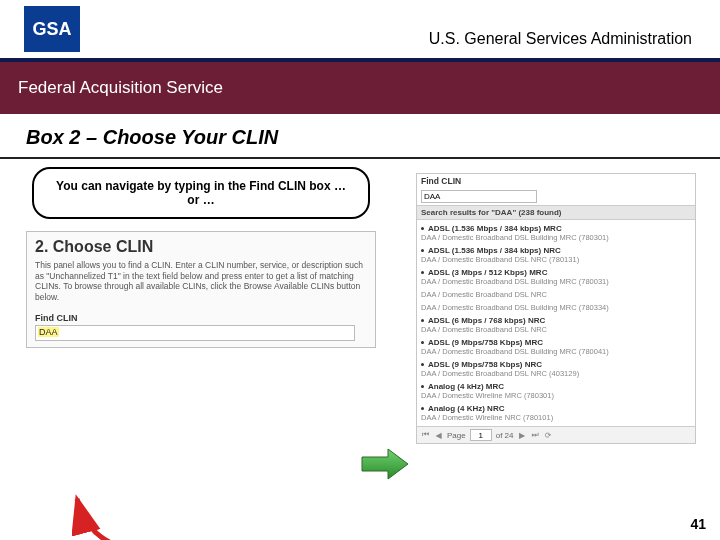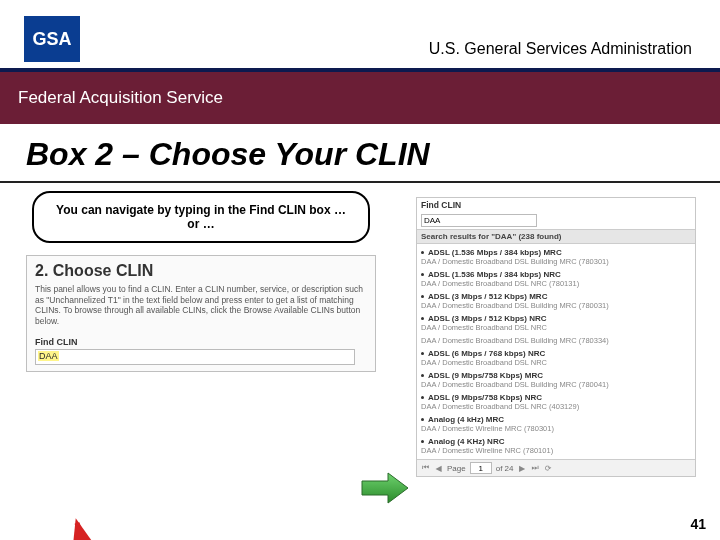--- a/index.html
+++ b/index.html
@@ -1,22 +1,22 @@
 <!DOCTYPE html>
 <html><head>
 <meta charset="utf-8">
 <style>
   * { box-sizing: border-box; margin: 0; padding: 0; }
   body { font-family: Arial, sans-serif; width: 720px; height: 540px; background: #fff; position: relative; overflow: hidden; }
-  .header-top { height: 68px; display: flex; align-items: flex-end; justify-content: space-between; padding: 0 12px 6px 12px; }
+  .header-top { height: 58px; display: flex; align-items: flex-end; justify-content: space-between; padding: 0 12px 6px 12px; }
   .gsa-logo { width: 56px; height: 46px; background: #0a3d91; color: #fff; display: flex; align-items: center; justify-content: center; font-weight: bold; font-size: 18px; margin-left: 12px; }
   .header-title { font-size: 16px; font-weight: normal; color: #000; margin-right: 16px; margin-bottom: 4px; }
   .stripe { height: 4px; background: #0d1a4f; }
   .maroon-bar { background: #6b1e36; color: #fff; padding: 16px 18px; font-size: 17px; }
-  .section-title { font-size: 32px; font-weight: bold; font-style: italic; padding: 12px 26px 8px; border-bottom: 2px solid #222; margin: 0 0 8px 0; }
+  .section-title { font-size: 20px; font-weight: bold; font-style: italic; padding: 12px 26px 8px; border-bottom: 2px solid #222; margin: 0 0 8px 0; }
   .content { display: flex; padding: 0 8px 0 26px; position: relative; }
   .left { width: 350px; position: relative; }
   .callout { border: 2px solid #000; border-radius: 18px; padding: 10px 18px; font-weight: bold; font-size: 12px; text-align: center; margin: 0 6px 12px 6px; background: #fff; }
   .panel2 { border: 1px solid #bfbfbf; background: #fafafa; padding: 6px 8px; font-size: 9px; color: #2b2b2b; filter: blur(0.5px); }
   .panel2 h4 { font-size: 16px; font-weight: bold; margin-bottom: 4px; color: #333; }
   .panel2 p { line-height: 1.25; font-size: 8.5px; color: #555; }
   .find-label { margin-top: 10px; font-size: 9px; font-weight: bold; color: #333; }
   .find-input { width: 320px; height: 16px; border: 1px solid #bbb; background: #fff; font-size: 9px; padding: 1px 2px; margin-top: 2px; position: relative; }
   .find-input .hl { background: #fff58a; padding: 0 1px; }
   .red-arrow { position: absolute; left: 46px; top: 320px; pointer-events: none; }
@@ -93,21 +93,20 @@
           </div>
           <div class="ritem">
             <div class="n"><span class="bullet"></span>ADSL (1.536 Mbps / 384 kbps) NRC</div>
             <div class="d">DAA / Domestic Broadband DSL NRC (780131)</div>
           </div>
           <div class="ritem">
             <div class="n"><span class="bullet"></span>ADSL (3 Mbps / 512 Kbps) MRC</div>
             <div class="d">DAA / Domestic Broadband DSL Building MRC (780031)</div>
           </div>
           <div class="ritem">
-            <div class="n"><span class="bullet"></span>ADSL (3 Mbps / 512 Kbps) NRC</div>
             <div class="d">DAA / Domestic Broadband DSL NRC</div>
           </div>
           <div class="ritem">
             <div class="d">DAA / Domestic Broadband DSL Building MRC (780334)</div>
           </div>
           <div class="ritem">
             <div class="n"><span class="bullet"></span>ADSL (6 Mbps / 768 kbps) NRC</div>
             <div class="d">DAA / Domestic Broadband DSL NRC</div>
           </div>
           <div class="ritem">

